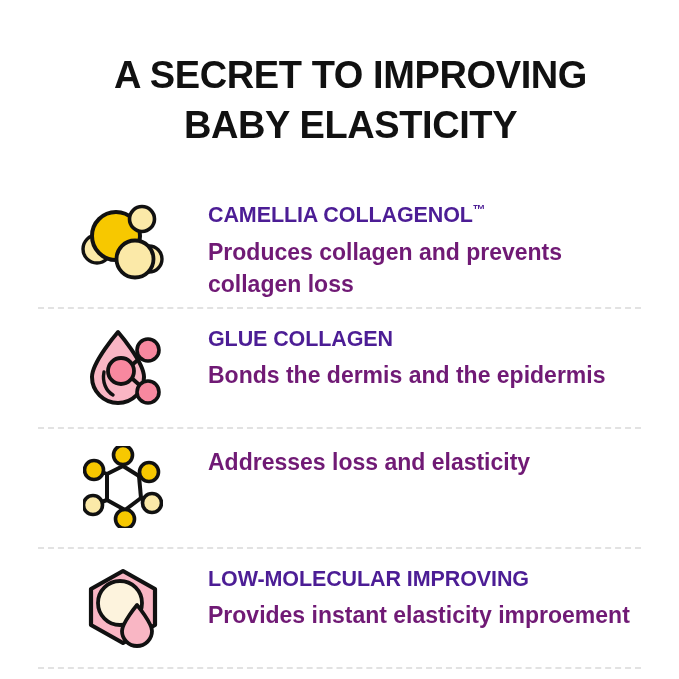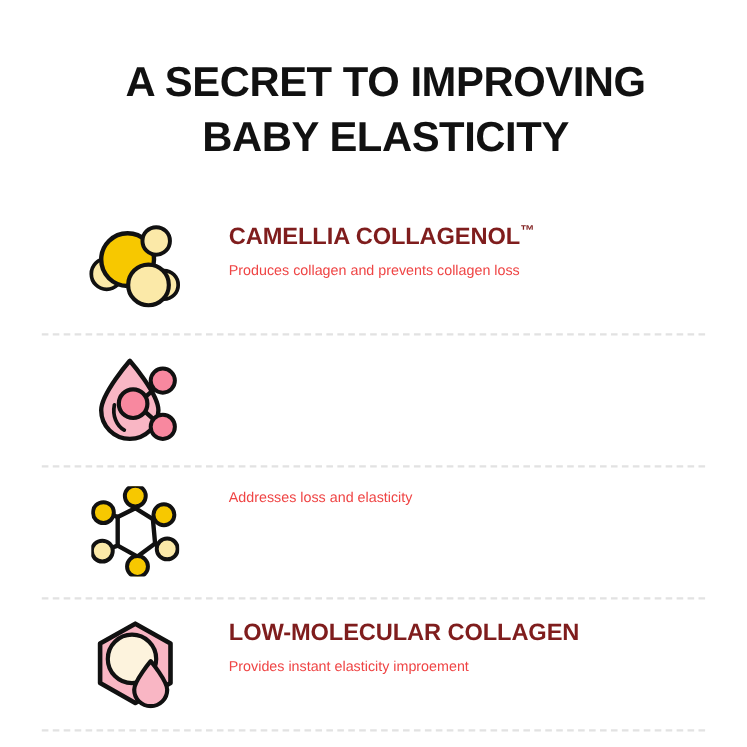--- a/index.html
+++ b/index.html
@@ -69,38 +69,38 @@
   .icon-cell svg {
     display: block;
   }
 
   .text-cell {
     flex: 1 1 auto;
     padding-top: 14px;
   }
 
   .feature-title {
-    color: #7f1d1d;
+    color: #4c1d95;
     font-weight: 800;
     font-size: 21.5px;
     letter-spacing: -0.1px;
     line-height: 1.1;
     margin: 0 0 9px 0;
     white-space: nowrap;
   }
   .feature-title .tm {
     font-size: 13px;
     vertical-align: super;
     letter-spacing: 0;
   }
 
   .feature-desc {
-    color: #ef4444;
-    font-size: 13px;
-    font-weight: 400;
+    color: #701a75;
+    font-size: 23px;
+    font-weight: 700;
     line-height: 1.38;
     margin: 0;
     max-width: 430px;
   }
 </style>
 </head>
 <body>
 
 <div class="page">
 
@@ -142,20 +142,24 @@
 
           <path d="M24 46 C22 56 26 65 33 69" fill="none" stroke="#111111" stroke-width="3.4" stroke-linecap="round"></path>
 
           <line x1="46" y1="44" x2="66" y2="27" stroke="#111111" stroke-width="4" stroke-linecap="round"></line>
           <line x1="46" y1="47" x2="65" y2="64" stroke="#111111" stroke-width="4" stroke-linecap="round"></line>
 
           <circle cx="68" cy="24" r="11" fill="#f8889f" stroke="#111111" stroke-width="3.6"></circle>
           <circle cx="68" cy="66" r="11" fill="#f8889f" stroke="#111111" stroke-width="3.6"></circle>
           <circle cx="41" cy="45" r="13" fill="#f8889f" stroke="#111111" stroke-width="3.8"></circle>
         </svg>
+      </div>
+      <div class="text-cell">
+        <h3 class="feature-title"><span>GLUE COLLAGEN</span><span class="tm"></span></h3>
+        <p class="feature-desc">Bonds the dermis and the epidermis</p>
       </div>
     </div>
 
     <div class="divider"></div>
 
     <div class="feature-row">
       <div class="icon-cell">
         <svg width="80" height="82" viewBox="0 0 80 82" aria-hidden="true">
           <g stroke="#111111" stroke-width="4" stroke-linecap="round">
 
@@ -194,21 +198,21 @@
         <svg width="82" height="82" viewBox="0 0 82 82" aria-hidden="true">
 
           <path d="M41 5 L73 23 L73 59 L41 77 L9 59 L9 23 Z" fill="#f9b6c4" stroke="#111111" stroke-width="4.2" stroke-linejoin="round"></path>
 
           <circle cx="38" cy="37" r="22" fill="#fdf3dd" stroke="#111111" stroke-width="3.8"></circle>
 
           <path d="M55 39 C55 39 40 57 40 65 A15 15 0 0 0 70 65 C70 57 55 39 55 39 Z" fill="#f9b6c4" stroke="#111111" stroke-width="3.8" stroke-linejoin="round"></path>
         </svg>
       </div>
       <div class="text-cell">
-        <h3 class="feature-title"><span>LOW-MOLECULAR COLLAGEN</span><span class="tm"></span></h3>
+        <h3 class="feature-title"><span>LOW-MOLECULAR IMPROVING</span><span class="tm"></span></h3>
         <p class="feature-desc">Provides instant elasticity improement</p>
       </div>
     </div>
 
     <div class="divider"></div>
 
   </div>
 </div>
 
 </body></html>

